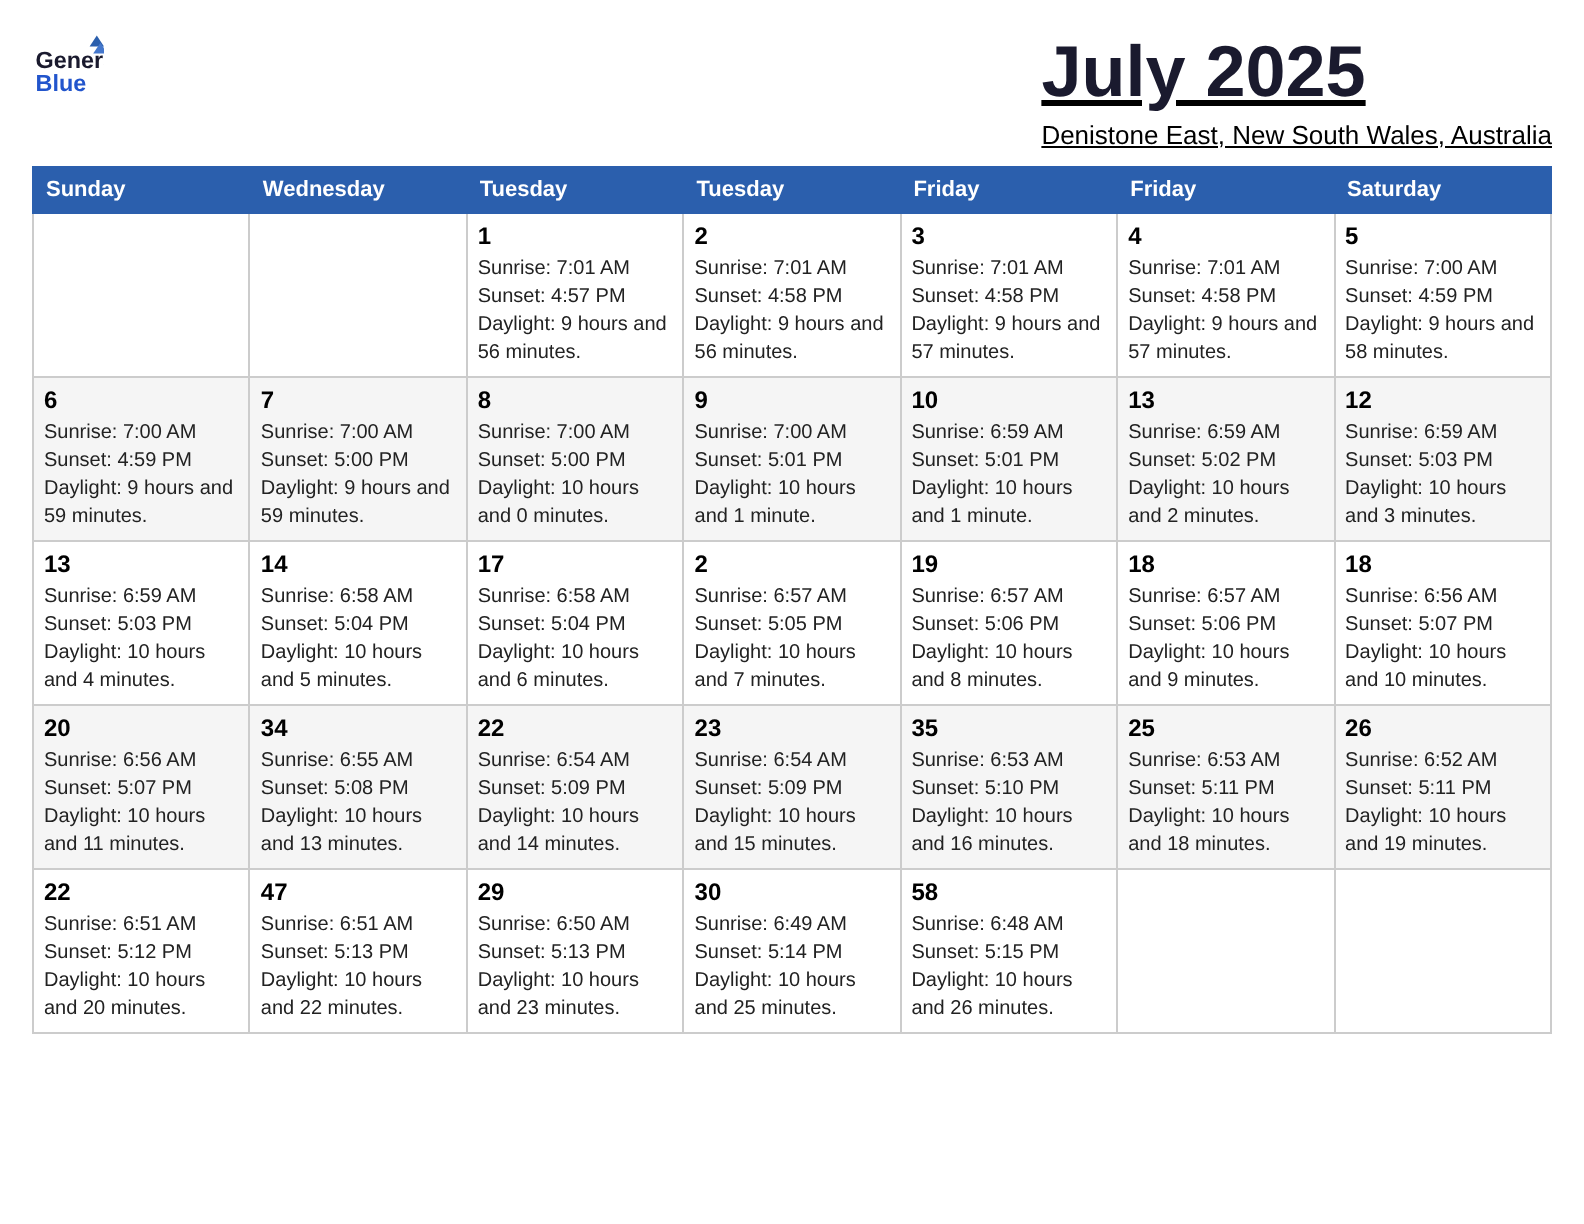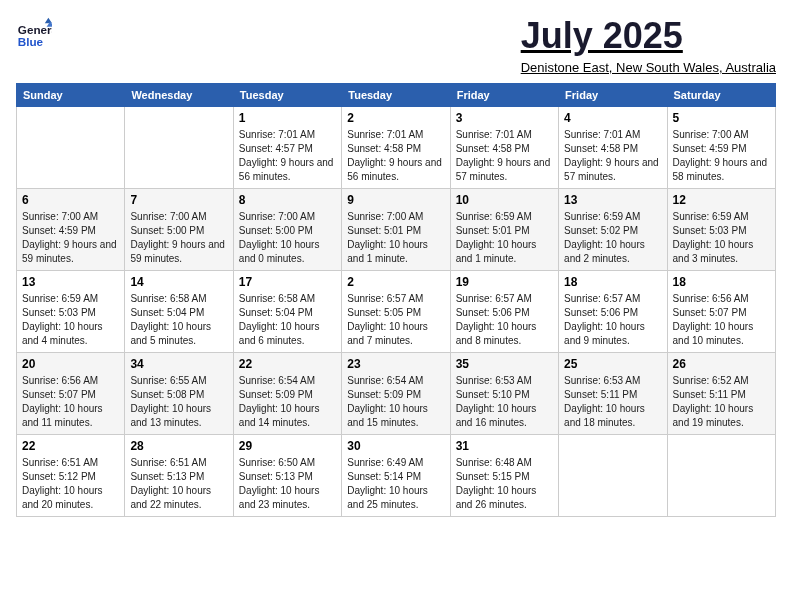--- a/index.html
+++ b/index.html
@@ -224,32 +224,32 @@
           <span class="day-num">26</span>
           <div class="cell-text">Sunrise: 6:52 AM<br>Sunset: 5:11 PM<br>Daylight: 10 hours and 19 minutes.</div>
         </td>
       </tr>
       <tr>
         <td>
           <span class="day-num">22</span>
           <div class="cell-text">Sunrise: 6:51 AM<br>Sunset: 5:12 PM<br>Daylight: 10 hours and 20 minutes.</div>
         </td>
         <td>
-          <span class="day-num">28</span>
+          <span class="day-num">47</span>
           <div class="cell-text">Sunrise: 6:51 AM<br>Sunset: 5:13 PM<br>Daylight: 10 hours and 22 minutes.</div>
         </td>
         <td>
           <span class="day-num">29</span>
           <div class="cell-text">Sunrise: 6:50 AM<br>Sunset: 5:13 PM<br>Daylight: 10 hours and 23 minutes.</div>
         </td>
         <td>
           <span class="day-num">30</span>
           <div class="cell-text">Sunrise: 6:49 AM<br>Sunset: 5:14 PM<br>Daylight: 10 hours and 25 minutes.</div>
         </td>
         <td>
-          <span class="day-num">31</span>
+          <span class="day-num">58</span>
           <div class="cell-text">Sunrise: 6:48 AM<br>Sunset: 5:15 PM<br>Daylight: 10 hours and 26 minutes.</div>
         </td>
         <td></td>
         <td></td>
       </tr>
     </tbody>
 </table>
 
 </body></html>

